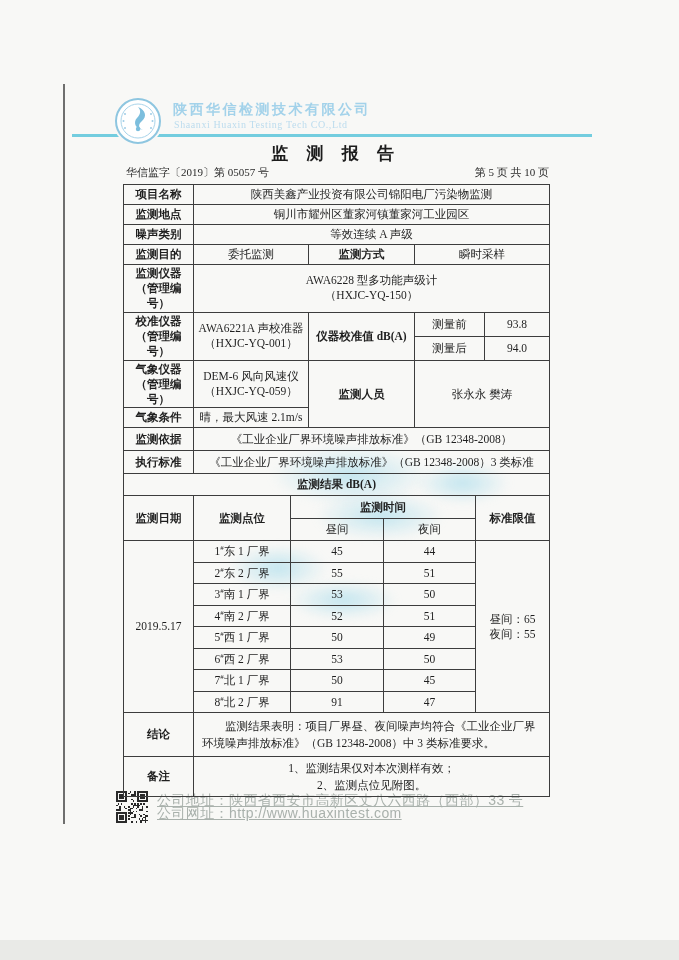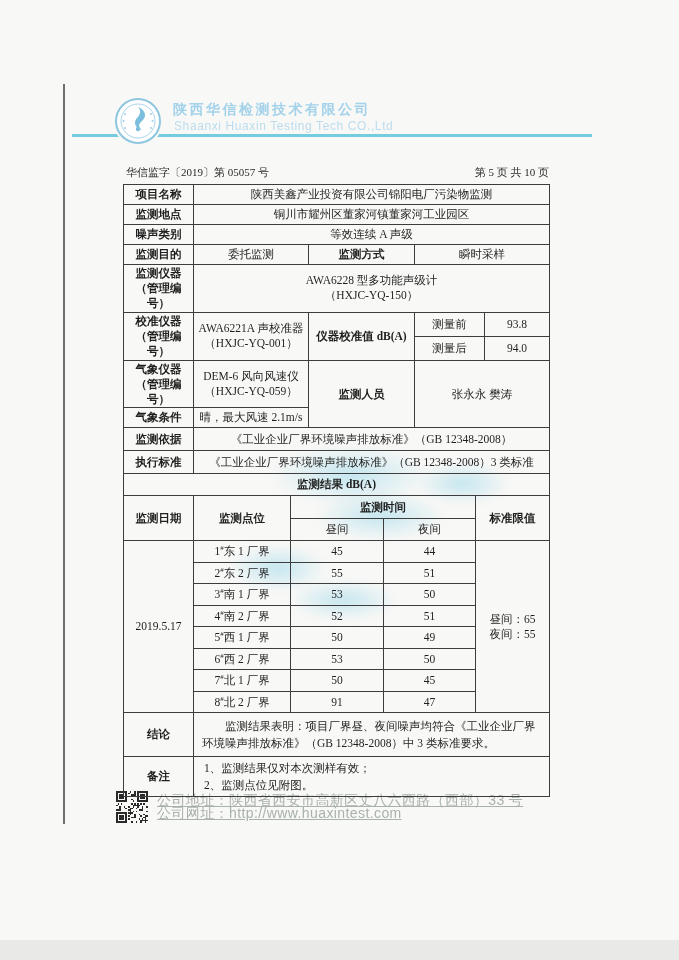--- a/index.html
+++ b/index.html
@@ -30,23 +30,23 @@
     background: #f8f8f6; border-radius: 50%;
   }
   .company-cn {
     position: absolute; left: 173px; top: 101px;
     font-size: 14px; font-weight: bold; letter-spacing: 2.5px;
     color: #a3d2ea; z-index: 2;
     font-family: "Liberation Sans", sans-serif;
   }
   .company-en {
     position: absolute; left: 174px; top: 119px;
-    font-size: 12px; letter-spacing: .6px;
+    font-size: 10px; letter-spacing: .6px;
     color: #bcdcee; z-index: 2;
-    font-family: Liberation Sans, sans-serif;
+    font-family: Liberation Serif, serif;
   }
   .report-title {
     position: absolute; left: 123px; top: 142px; width: 426px;
     text-align: center; font-size: 17px; font-weight: bold;
     letter-spacing: 7px; color: #1c1c1c;
   }
   .doc-line {
     position: absolute; left: 126px; top: 165px; width: 423px;
     display: flex; justify-content: space-between;
     font-size: 11px; color: #2a2a2a;
@@ -58,21 +58,21 @@
   td {
     border: 1px solid #3d3d3d;
     font-size: 11.5px; line-height: 1.3;
     text-align: center; vertical-align: middle;
     padding: 1px 3px; color: #1f1f1f;
   }
   .b { font-weight: bold; }
   .h20 { height: 20px; } .h21 { height: 21px; } .h22 { height: 22px; }
   .h23 { height: 23px; } .h40 { height: 40px; } .h42 { height: 42px; } .h44 { height: 44px; }
   .conclusion-text { text-align: left; text-indent: 2em; padding: 2px 8px; line-height: 1.45; margin-top: 32px; }
-  .notes-cell { text-align: left; padding: 2px 10px; line-height: 1.5; }
+  .notes-cell { text-align: center; padding: 2px 10px; line-height: 1.5; }
   .limit-inner { display: inline-block; text-align: left; }
   sup { font-size: 7px; vertical-align: super; }
   
   .bleed {
     position: absolute; border-radius: 50%;
     background: radial-gradient(closest-side, rgba(150,214,233,.55), rgba(150,214,233,0));
     filter: blur(4px); z-index: 1; pointer-events: none;
   }
   
   .qr { position: absolute; left: 116px; top: 791px; width: 32px; height: 32px; }
@@ -110,20 +110,21 @@
           <circle cx="12" cy="32" r="1"></circle>
         <circle cx="38" cy="18" r="1"></circle>
           <circle cx="39.5" cy="25" r="1"></circle>
           <circle cx="38" cy="32" r="1"></circle>
       </g>
     </svg>
   </div>
   <div class="company-cn">陕西华信检测技术有限公司</div>
   <div class="company-en">Shaanxi Huaxin Testing Tech CO.,Ltd</div>
 
+  <div class="report-title">监 测 报 告</div>
   <div class="doc-line">
     <span>华信监字〔2019〕第 05057 号</span>
     <span>第 5 页 共 10 页</span>
   </div>
 
   <div class="tables">
 
     <table>
       <colgroup>
           <col style="width:70px">

